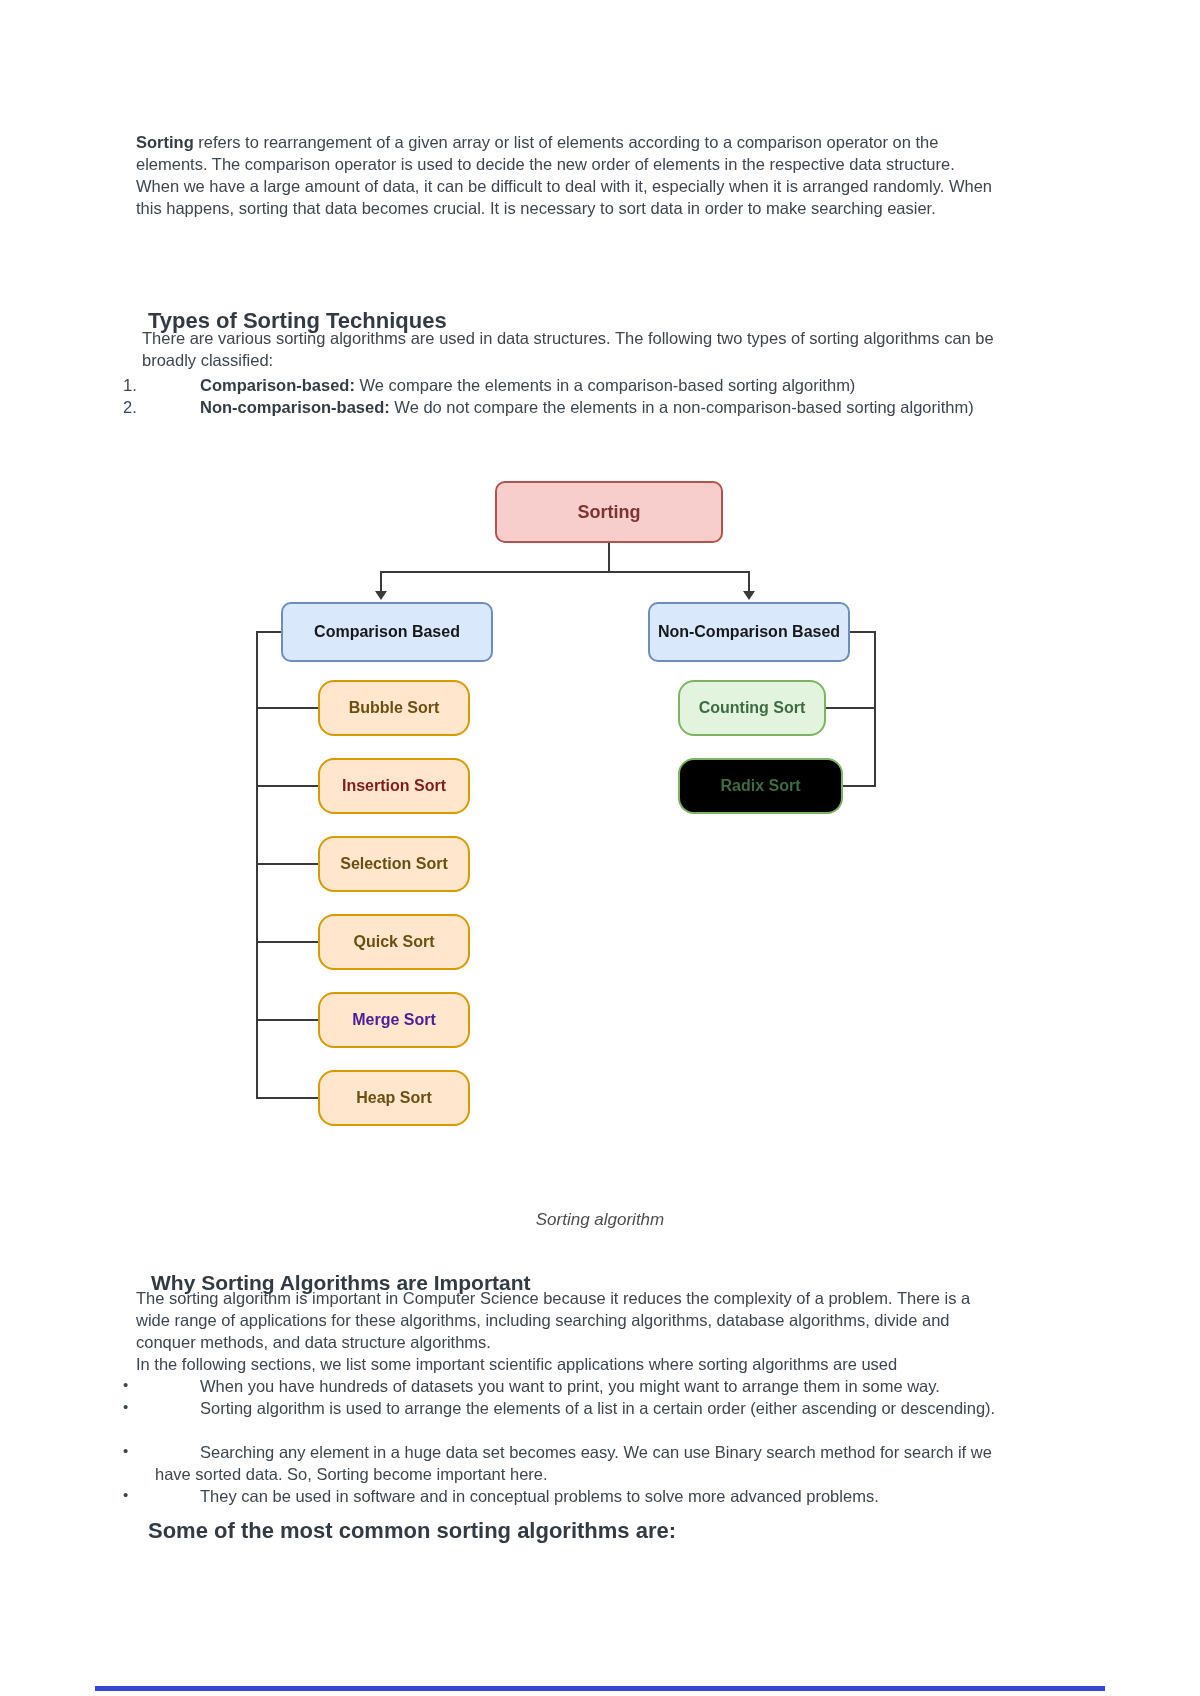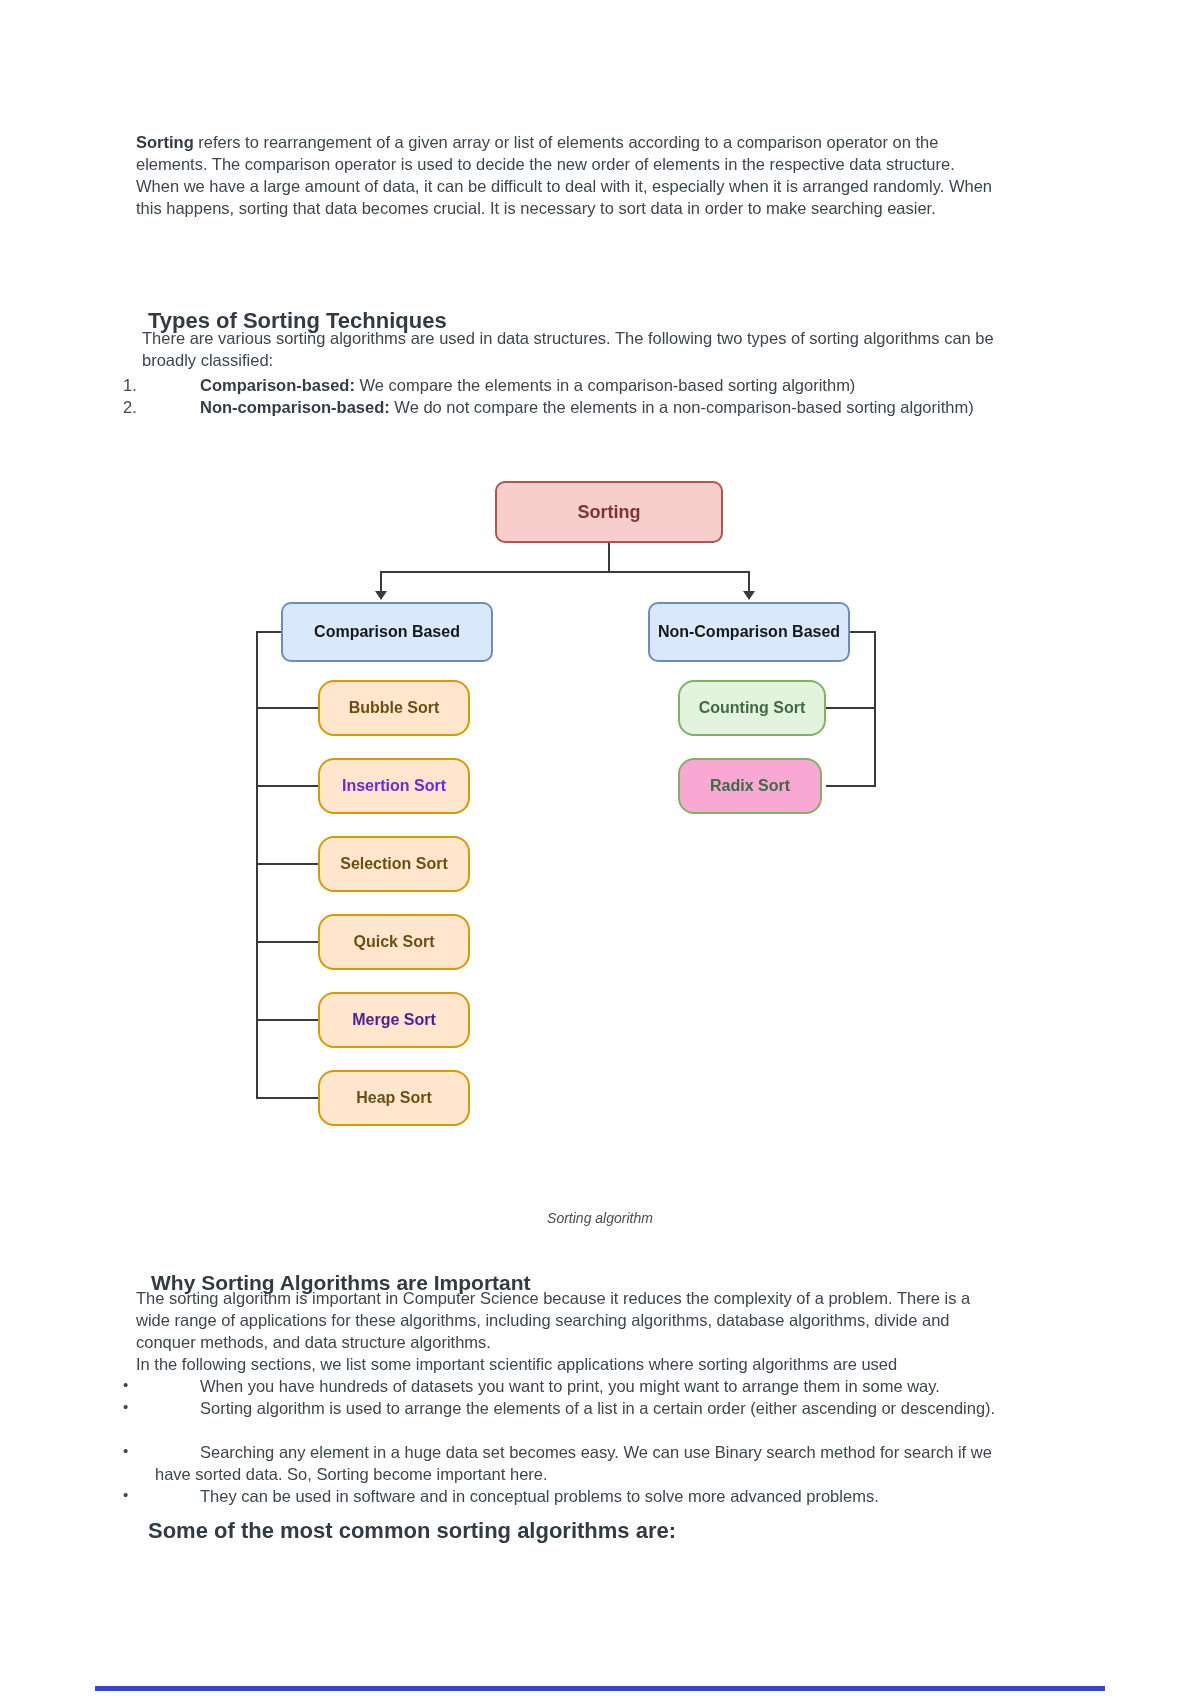--- a/index.html
+++ b/index.html
@@ -69,21 +69,21 @@
     position:absolute;
     width:0;height:0;
     border-left:6px solid transparent;
     border-right:6px solid transparent;
     border-top:9px solid #3a3a3a;
   }
   .caption{
     position:absolute;
     left:0;right:0;
     text-align:center;
-    font-size:14px;
+    font-size:17px;
     font-style:italic;
     color:#4d4d4d;
   }
   .bottom-bar{
     position:absolute;
     left:95px;top:1686px;
     width:1010px;height:5px;
     background:#3646d4;
   }
 </style>
@@ -122,33 +122,33 @@
   <div class="line" style="left: 256px; top: 631px; width: 2px; height: 468px; background: rgb(58, 58, 58);"></div>
   <div class="line" style="left: 256px; top: 631px; width: 25px; height: 2px; background: rgb(58, 58, 58);"></div>
   <div class="line" style="left: 256px; top: 707px; width: 62px; height: 2px; background: rgb(58, 58, 58);"></div>
   <div class="line" style="left: 256px; top: 785px; width: 62px; height: 2px; background: rgb(58, 58, 58);"></div>
   <div class="line" style="left: 256px; top: 863px; width: 62px; height: 2px; background: rgb(58, 58, 58);"></div>
   <div class="line" style="left: 256px; top: 941px; width: 62px; height: 2px; background: rgb(58, 58, 58);"></div>
   <div class="line" style="left: 256px; top: 1019px; width: 62px; height: 2px; background: rgb(58, 58, 58);"></div>
   <div class="line" style="left: 256px; top: 1097px; width: 62px; height: 2px; background: rgb(58, 58, 58);"></div>
 
   <div class="node small" style="left: 318px; top: 680px; width: 152px; height: 56px; background: rgb(255, 230, 204); border-color: rgb(215, 155, 0); color: rgb(107, 79, 18);">Bubble Sort</div>
-  <div class="node small" style="left: 318px; top: 758px; width: 152px; height: 56px; background: rgb(255, 230, 204); border-color: rgb(215, 155, 0); color: #6d28d9;">Insertion Sort</div>
+  <div class="node small" style="left: 318px; top: 758px; width: 152px; height: 56px; background: rgb(255, 230, 204); border-color: rgb(215, 155, 0); color: #7f1d1d;">Insertion Sort</div>
   <div class="node small" style="left: 318px; top: 836px; width: 152px; height: 56px; background: rgb(255, 230, 204); border-color: rgb(215, 155, 0); color: rgb(107, 79, 18);">Selection Sort</div>
   <div class="node small" style="left: 318px; top: 914px; width: 152px; height: 56px; background: rgb(255, 230, 204); border-color: rgb(215, 155, 0); color: rgb(107, 79, 18);">Quick Sort</div>
   <div class="node small" style="left: 318px; top: 992px; width: 152px; height: 56px; background: rgb(255, 230, 204); border-color: rgb(215, 155, 0); color: #4c1d95;">Merge Sort</div>
   <div class="node small" style="left: 318px; top: 1070px; width: 152px; height: 56px; background: rgb(255, 230, 204); border-color: rgb(215, 155, 0); color: rgb(107, 79, 18);">Heap Sort</div>
 
   <div class="line" style="left: 874px; top: 631px; width: 2px; height: 156px; background: rgb(58, 58, 58);"></div>
   <div class="line" style="left: 850px; top: 631px; width: 26px; height: 2px; background: rgb(58, 58, 58);"></div>
   <div class="line" style="left: 826px; top: 707px; width: 50px; height: 2px; background: rgb(58, 58, 58);"></div>
   <div class="line" style="left: 826px; top: 785px; width: 50px; height: 2px; background: rgb(58, 58, 58);"></div>
 
   <div class="node small" style="left: 678px; top: 680px; width: 148px; height: 56px; background: rgb(226, 244, 221); border-color: rgb(127, 179, 98); color: rgb(62, 107, 65);">Counting Sort</div>
-  <div class="node small" style="left: 678px; top: 758px; width: 144px; height: 56px; background: #f9a8d4; border-color: rgb(127, 179, 98); color: rgb(62, 107, 65);">Radix Sort</div>
+  <div class="node small" style="left: 678px; top: 758px; width: 165px; height: 56px; background: #000000; border-color: rgb(127, 179, 98); color: rgb(62, 107, 65);">Radix Sort</div>
 
   <div class="caption" style="top:1210px;">Sorting algorithm</div>
 
   <h2 class="sec" style="left:139px;top:1258px;font-size:21px;">Why Sorting Algorithms are Important</h2>
   <div class="abs body-text" style="left:136px;top:1287px;width:858px;">The sorting algorithm is important in Computer Science because it reduces the complexity of a problem. There is a wide range of applications for these algorithms, including searching algorithms, database algorithms, divide and conquer methods, and data structure algorithms.</div>
   <div class="abs body-text" style="left:136px;top:1353px;width:858px;">In the following sections, we list some important scientific applications where sorting algorithms are used</div>
 
   <div class="list-item body-text" style="top:1375px;">
     <span class="bullet-marker">•</span><span>When you have hundreds of datasets you want to print, you might want to arrange them in some way.</span>
   </div>

